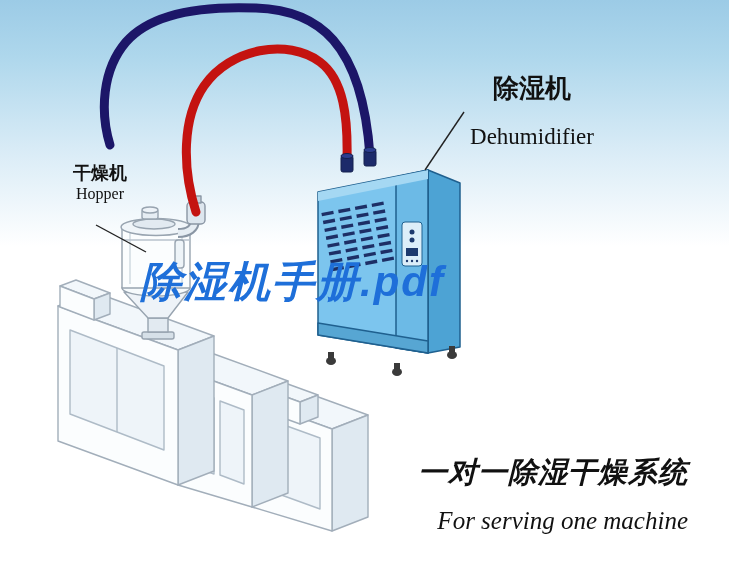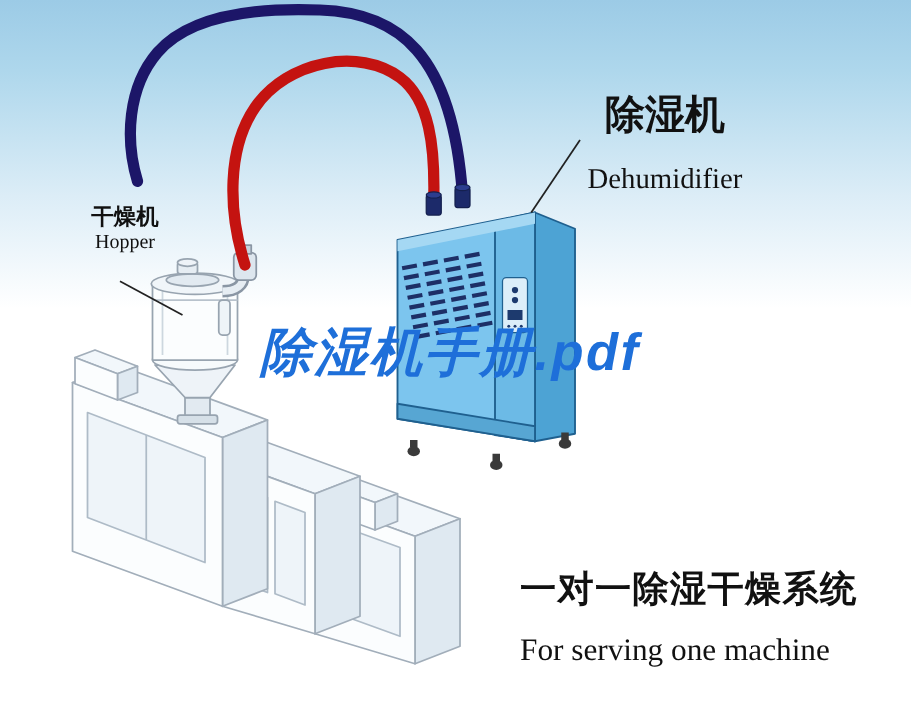--- a/index.html
+++ b/index.html
@@ -9,28 +9,28 @@
     overflow:hidden;
     background:linear-gradient(180deg,#9ccbe6 0%,#aed7ec 10%,#dcedf7 28%,#ffffff 44%,#ffffff 100%);
     font-family:"Liberation Sans","DejaVu Sans",sans-serif;
   }
   #art{position:absolute;left:0;top:0;}
   .txt{position:absolute;color:#111;}
   .label-hopper{left:40px;top:163px;width:120px;text-align:center;}
   .label-hopper .zh{font-size:18px;font-weight:bold;line-height:1.15;}
   .label-hopper .en{font-family:"Liberation Serif","DejaVu Serif",serif;font-size:16px;line-height:1.2;}
   .label-dehum{left:450px;top:74px;width:164px;text-align:center;}
-  .label-dehum .zh{font-size:32px;font-weight:bold;line-height:1.1;}
+  .label-dehum .zh{font-size:26px;font-weight:bold;line-height:1.1;}
   .label-dehum .en{font-family:"Liberation Serif","DejaVu Serif",serif;font-size:23px;line-height:1.25;margin-top:20px;}
   .watermark{
-    left:140px;top:254px;width:440px;text-align:center;
+    left:140px;top:254px;width:440px;text-align:left;
     font-size:42px;font-weight:bold;font-style:italic;
     letter-spacing:2px;color:#1e6fd9;white-space:nowrap;
   }
-  .caption{left:416px;top:456px;width:292px;text-align:left;}
+  .caption{left:396px;top:456px;width:292px;text-align:right;font-style:italic;}
   .caption .zh{font-size:29px;font-weight:bold;letter-spacing:1px;line-height:1.15;}
   .caption .en{font-family:"Liberation Serif","DejaVu Serif",serif;font-size:25px;margin-top:18px;}
 </style>
 </head>
 <body>
 
 <div id="stage">
 
   <svg id="art" width="729" height="561" viewBox="0 0 729 561">
 

